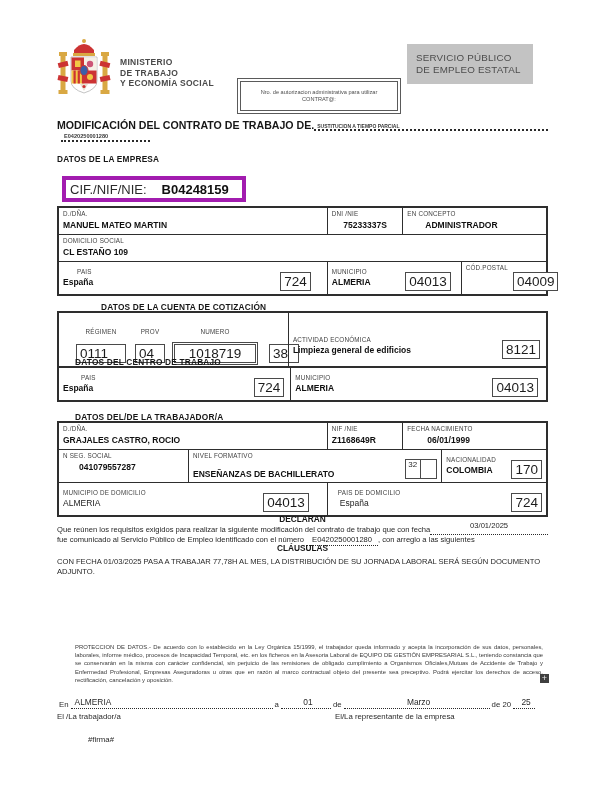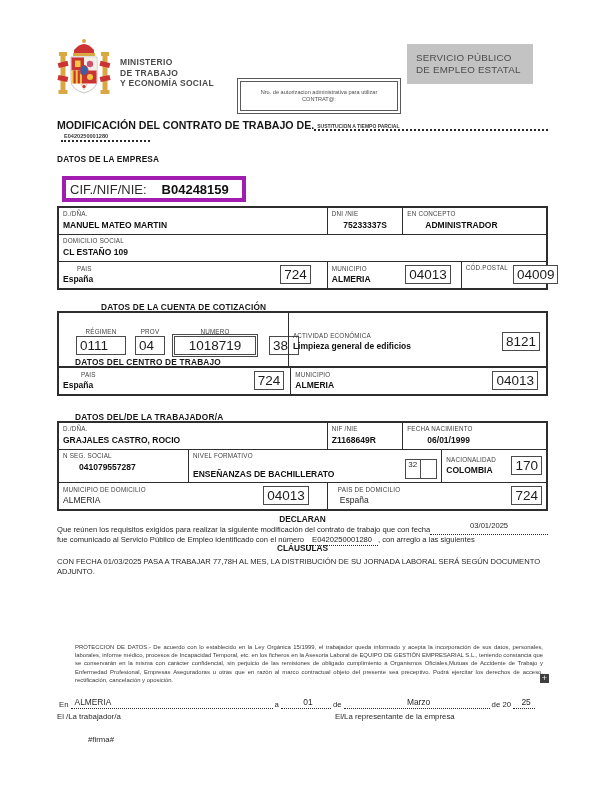--- a/index.html
+++ b/index.html
@@ -37,21 +37,21 @@
   .tbl{position:absolute;left:57px;width:491px;border:2px solid #2e2e2e;box-sizing:border-box;background:#fff;}
   .row{display:flex;border-top:1px solid #2e2e2e;}
   .row:first-child{border-top:none;}
   .cell{padding:2px 4px 3px 4px;border-left:1px solid #2e2e2e;box-sizing:border-box;min-height:26px;}
   .cell:first-child{border-left:none;}
   .lbl{font-size:6.3px;color:#3f3f3f;letter-spacing:.2px;display:block;}
   .val{font-size:8.5px;font-weight:700;color:#101010;margin-top:2.5px;display:block;}
   .val.reg{font-weight:400;color:#222;}
   .val.center{text-align:center;}
   .codebox{border:1px solid #4a4a4a;font-size:13.5px;color:#1c1c1c;padding:0 3px;
-    line-height:17px;display:inline-block;background:#fff;}
+    line-height:17px;display:inline-block;background:#fff;margin-top:8px;}
   .codebox.dbl{outline:1px solid #4a4a4a;outline-offset:1px;}
   .flexline{display:flex;align-items:center;justify-content:space-between;}
   .cellflex{display:flex;align-items:center;gap:5px;}
   .cellflex .lblblock{align-self:flex-start;}
   .smallbox{border:1px solid #4a4a4a;width:16px;height:20px;font-size:8px;color:#2a2a2a;
     display:inline-block;box-sizing:border-box;padding-left:2px;vertical-align:bottom;background:#fff;}
   
   .cot-left{display:flex;align-items:flex-end;gap:9px;padding:3px 6px 4px 5px;}
   .cot-item{display:flex;flex-direction:column;align-items:center;}
   .cot-item .lbl{margin-bottom:1px;}

